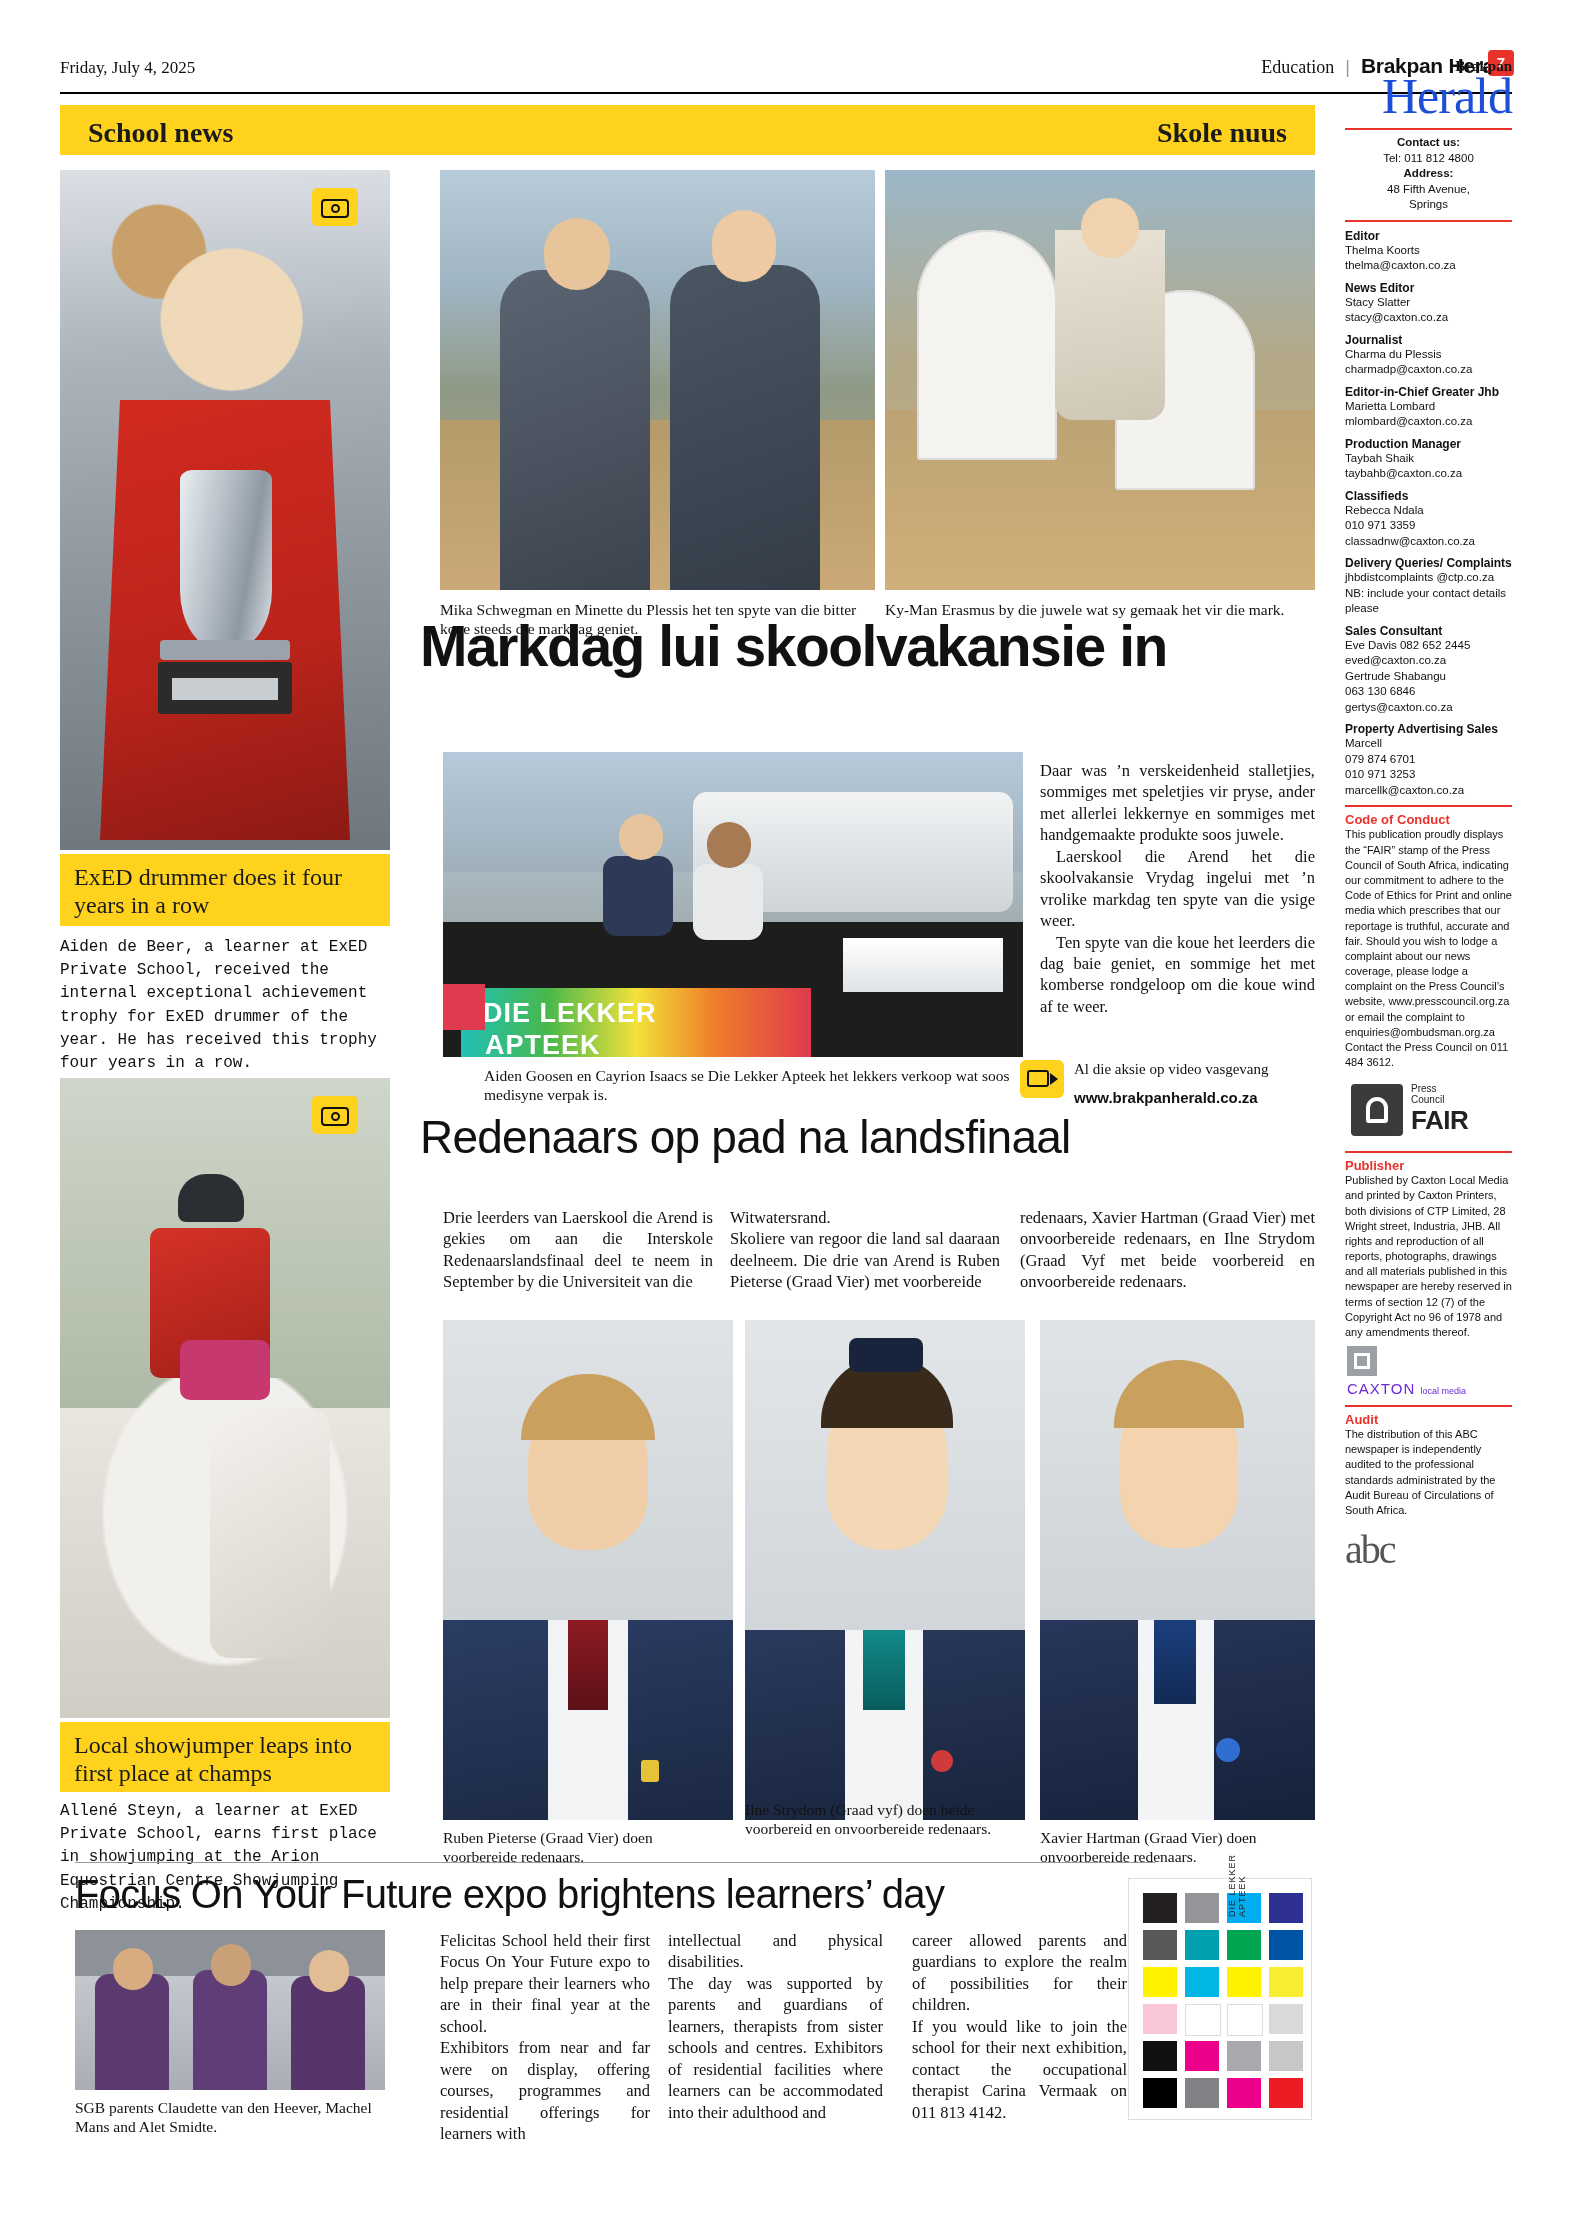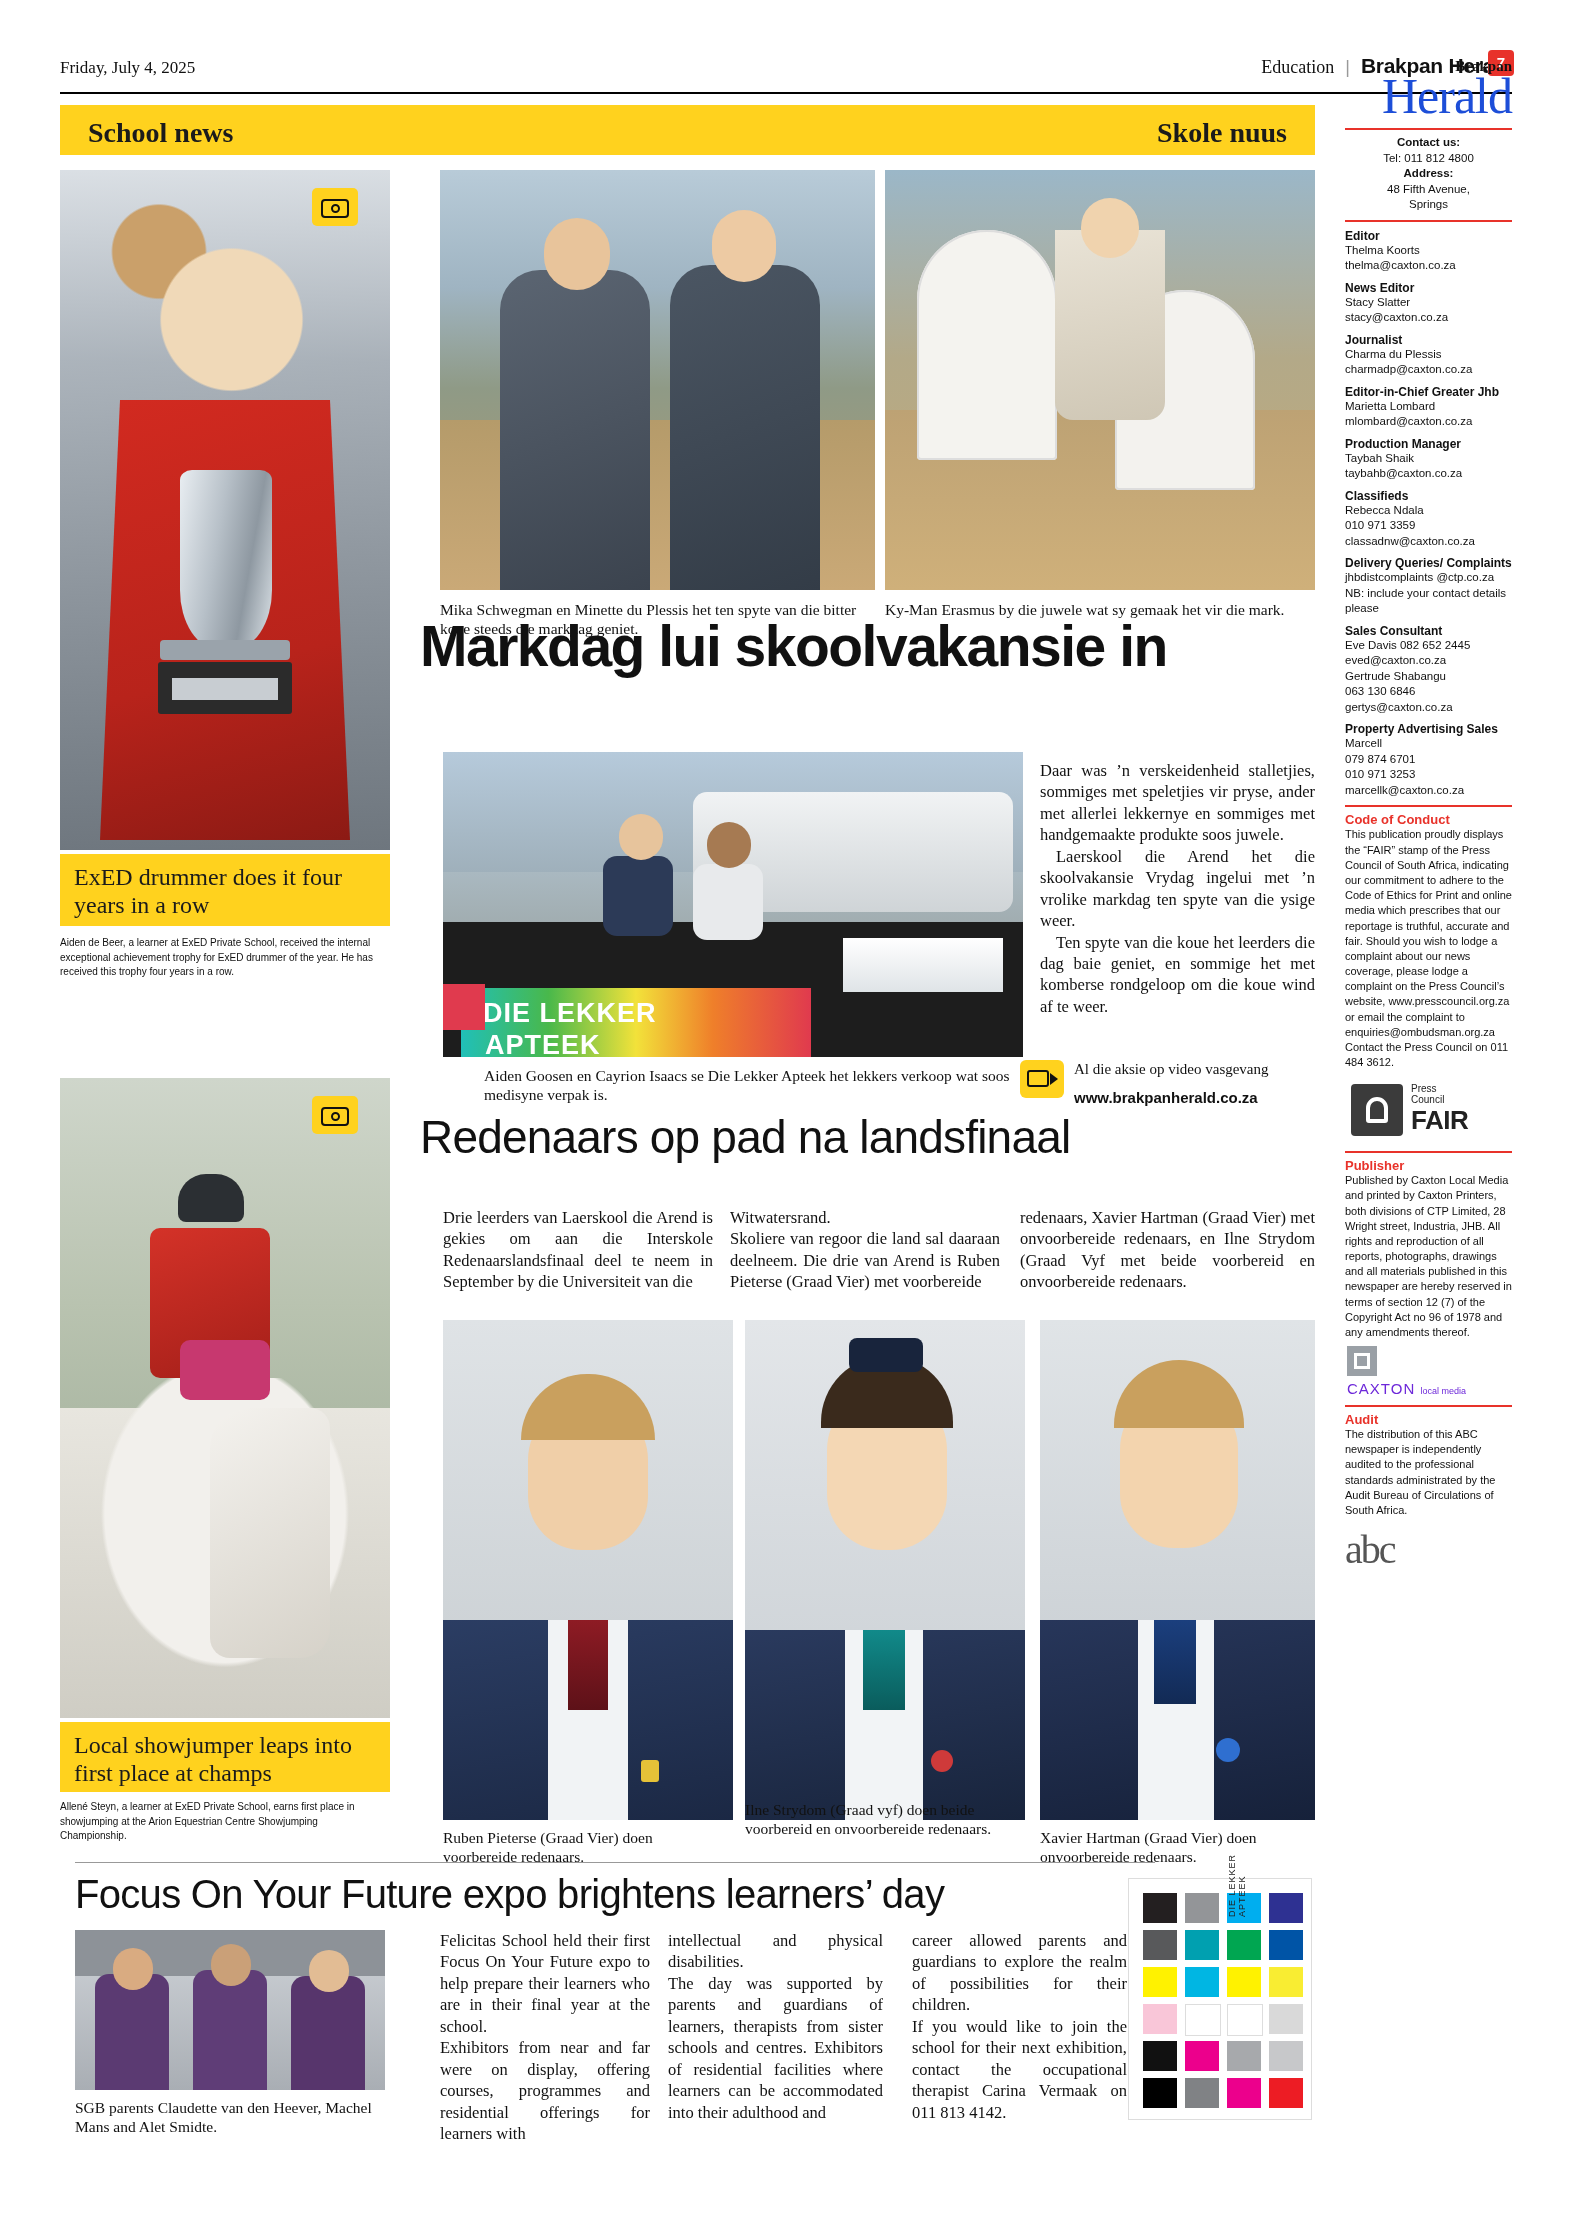--- a/index.html
+++ b/index.html
@@ -24,21 +24,21 @@
   .ph{position:absolute;overflow:hidden;background:#cfd5d8;}
   .cap{position:absolute;font-family:"Liberation Serif",serif;font-size:15.5px;line-height:1.25;color:#111;}
 
   .camicon{position:absolute;width:46px;height:38px;background:#ffd21e;border-radius:5px;}
   .camicon:before{content:"";position:absolute;left:9px;top:11px;width:28px;height:19px;border:2.5px solid #111;border-radius:4px;box-sizing:border-box;}
   .camicon:after{content:"";position:absolute;left:19px;top:16px;width:9px;height:9px;border:2.5px solid #111;border-radius:50%;box-sizing:border-box;}
 
   
   .ycap{position:absolute;background:#ffd21e;padding:10px 14px;box-sizing:border-box;}
   .ycap span{font-family:"Liberation Serif",serif;font-size:24px;color:#1b1b1b;line-height:1.15;display:block;}
-  .bodysm{position:absolute;font-family:Liberation Sans, sans-serif;font-size:10px;line-height:1.45;color:#111;}
+  .bodysm{position:absolute;font-family:Liberation Mono, monospace;font-size:16px;line-height:1.45;color:#111;}
 
   
   .h-mark{position:absolute;left:420px;top:613px;width:900px;font-family:"Liberation Sans",sans-serif;font-weight:bold;font-size:57px;letter-spacing:-1.5px;color:#111;}
   .h-red{position:absolute;left:420px;top:1110px;width:900px;font-family:"Liberation Sans",sans-serif;font-size:46px;letter-spacing:-.8px;color:#111;}
   .h-focus{position:absolute;left:75px;top:1872px;width:1080px;font-family:"Liberation Sans",sans-serif;font-size:40px;letter-spacing:-.7px;color:#111;}
 
   .col{position:absolute;font-family:"Liberation Serif",serif;font-size:16.5px;line-height:1.3;color:#111;text-align:justify;}
   .col p{margin:0;text-indent:0;}
   .col p+p{text-indent:16px;}
 

